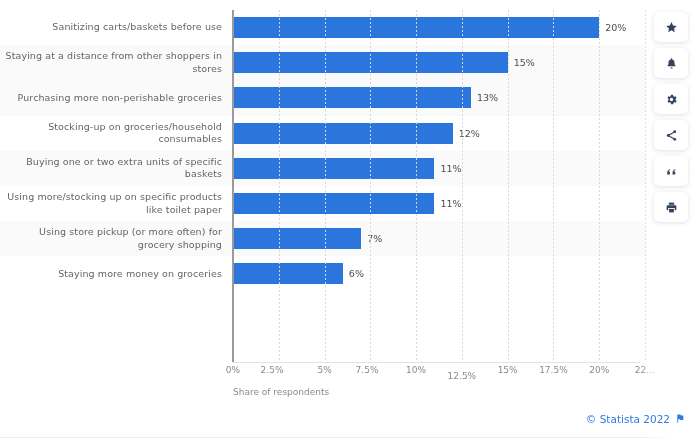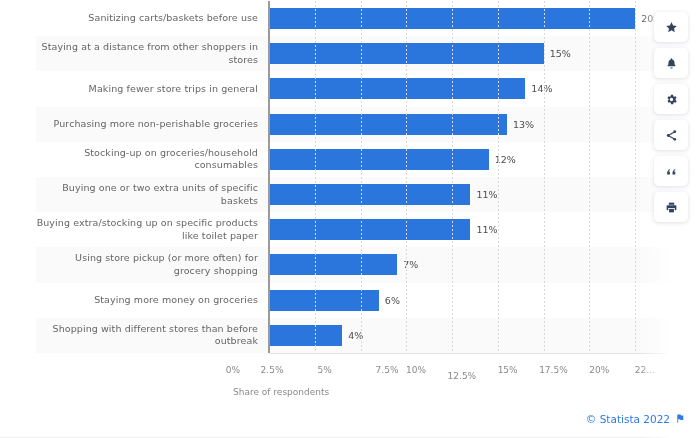--- a/index.html
+++ b/index.html
@@ -23,24 +23,23 @@
     width: 700px;
     height: 438px;
     background: #ffffff;
     box-sizing: border-box;
   }
 
   
   #chart-area {
     position: absolute;
     left: 0;
-    top: 1px;
+    top: 10px;
     width: 645px;
     height: 352px;
-    margin-left: 36px;
   }
 
   
   .chart-row {
     position: relative;
     display: flex;
     align-items: center;
     height: 35.2px;
     box-sizing: border-box;
   }
@@ -217,27 +216,20 @@
             <div class="bar-value">20%</div>
           </div>
         </div>
         <div class="chart-row band">
           <div class="cat-label">Staying at a distance from other shoppers in stores</div>
           <div class="plot-cell">
             <div class="bar" style="width: 274.667px;"></div>
             <div class="bar-value">15%</div>
           </div>
         </div>
-        <div class="chart-row">
-          <div class="cat-label">Making fewer store trips in general</div>
-          <div class="plot-cell">
-            <div class="bar" style="width: 256.356px;"></div>
-            <div class="bar-value">14%</div>
-          </div>
-        </div>
         <div class="chart-row band">
           <div class="cat-label">Purchasing more non-perishable groceries</div>
           <div class="plot-cell">
             <div class="bar" style="width: 238.044px;"></div>
             <div class="bar-value">13%</div>
           </div>
         </div>
         <div class="chart-row">
           <div class="cat-label">Stocking-up on groceries/household consumables</div>
           <div class="plot-cell">
@@ -246,45 +238,38 @@
           </div>
         </div>
         <div class="chart-row band">
           <div class="cat-label">Buying one or two extra units of specific baskets</div>
           <div class="plot-cell">
             <div class="bar" style="width: 201.422px;"></div>
             <div class="bar-value">11%</div>
           </div>
         </div>
         <div class="chart-row">
-          <div class="cat-label">Buying extra/stocking up on specific products like toilet paper</div>
+          <div class="cat-label">Using more/stocking up on specific products like toilet paper</div>
           <div class="plot-cell">
             <div class="bar" style="width: 201.422px;"></div>
             <div class="bar-value">11%</div>
           </div>
         </div>
         <div class="chart-row band">
           <div class="cat-label">Using store pickup (or more often) for grocery shopping</div>
           <div class="plot-cell">
             <div class="bar" style="width: 128.178px;"></div>
             <div class="bar-value">7%</div>
           </div>
         </div>
         <div class="chart-row">
           <div class="cat-label">Staying more money on groceries</div>
           <div class="plot-cell">
             <div class="bar" style="width: 109.867px;"></div>
             <div class="bar-value">6%</div>
-          </div>
-        </div>
-        <div class="chart-row band">
-          <div class="cat-label">Shopping with different stores than before outbreak</div>
-          <div class="plot-cell">
-            <div class="bar" style="width: 73.2444px;"></div>
-            <div class="bar-value">4%</div>
           </div>
         </div>
       </div>
 
     <div id="grid-overlay">
         <div class="gridline" style="left: 45.7778px;"></div>
         <div class="gridline" style="left: 91.5556px;"></div>
         <div class="gridline" style="left: 137.333px;"></div>
         <div class="gridline" style="left: 183.111px;"></div>
         <div class="gridline" style="left: 228.889px;"></div>
@@ -294,21 +279,21 @@
         <div class="gridline" style="left: 412px;"></div>
       </div>
     <div id="axis-line"></div>
     <div id="axis-baseline"></div>
   </div>
 
   <div id="x-axis">
       <span class="xtick" style="left: 0px;">0%</span>
       <span class="xtick" style="left: 39px;">2.5%</span>
       <span class="xtick" style="left: 91.5556px;">5%</span>
-      <span class="xtick" style="left: 154px;">7.5%</span>
+      <span class="xtick" style="left: 134px;">7.5%</span>
       <span class="xtick" style="left: 183.111px;">10%</span>
       <span class="xtick" style="left: 228.889px; margin-top: 6px;">12.5%</span>
       <span class="xtick" style="left: 274.667px;">15%</span>
       <span class="xtick" style="left: 320.444px;">17.5%</span>
       <span class="xtick" style="left: 366.222px;">20%</span>
       <span class="xtick" style="left: 412px;">22…</span>
     </div>
 
   <div id="x-axis-title">Share of respondents</div>
 

